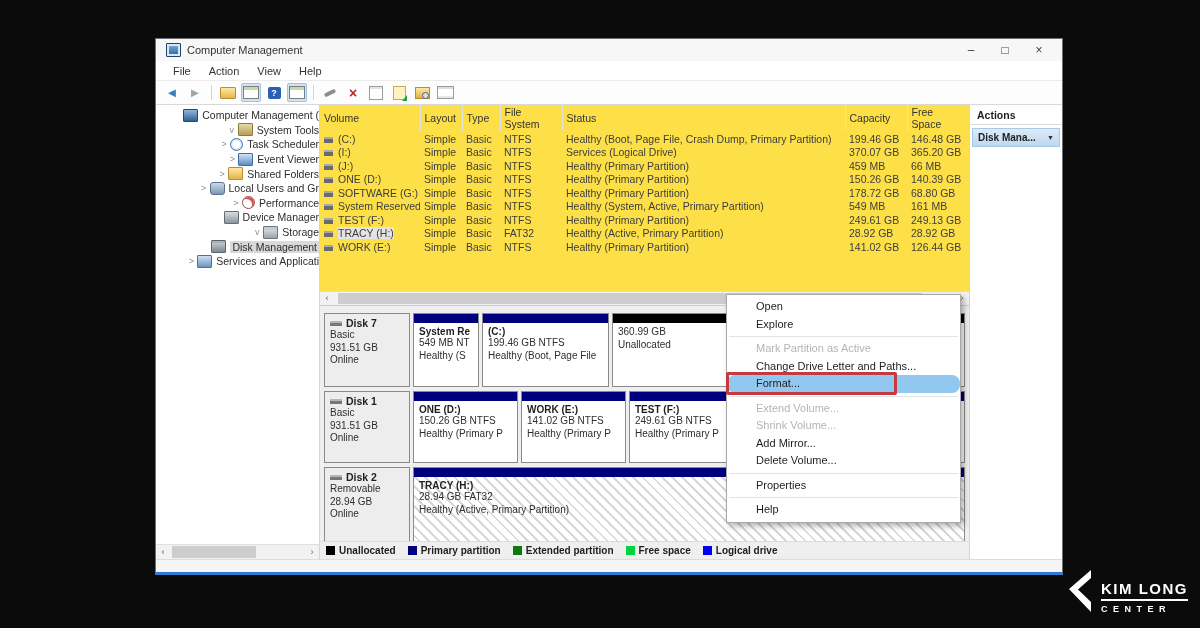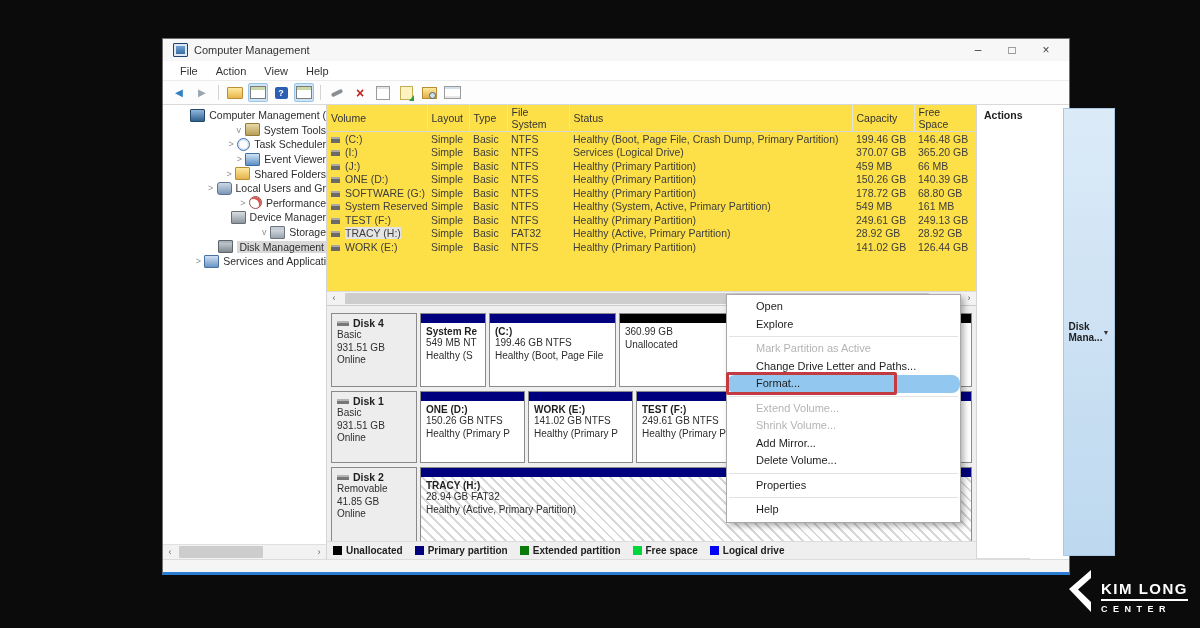--- a/index.html
+++ b/index.html
@@ -6,21 +6,21 @@
   body{
     width:1200px;height:628px;position:relative;overflow:hidden;
     background:#0b0b0b;
     font-family:"Liberation Sans", sans-serif;
     -webkit-font-smoothing:antialiased;
   }
   
   .win{
     position:absolute;left:155px;top:38px;width:908px;height:537px;
     background:#fff;border:1px solid #6f6f6f;border-bottom:3px solid #2b7cd3;
-    display:flex;flex-direction:column;box-sizing:border-box;margin-left:7px;
+    display:flex;flex-direction:column;box-sizing:border-box;
   }
   .titlebar{height:22px;background:#f7f7f7;display:flex;align-items:center;padding:0 6px;flex:0 0 auto;}
   .app-icon{width:13px;height:12px;margin:0 6px 0 4px;background:linear-gradient(#7fb2e0,#2b5f96);border:1px solid #1d4370;border-radius:1px;box-shadow:inset 0 0 0 2px #dce9f5;}
   .title-text{font-size:11px;color:#333;}
   .win-controls{margin-left:auto;display:flex;}
   .wc{width:34px;text-align:center;font-size:12px;color:#444;line-height:20px;}
   .menubar{height:19px;background:#fff;display:flex;align-items:center;padding-left:8px;border-bottom:1px solid #ececec;flex:0 0 auto;}
   .menu-item{font-size:11px;color:#333;padding:0 9px;}
   .toolbar{height:23px;background:#fdfdfd;display:flex;align-items:center;padding-left:6px;border-bottom:1px solid #d9d9d9;flex:0 0 auto;gap:3px;}
   .tb{width:18px;height:17px;display:flex;align-items:center;justify-content:center;font-size:12px;border:1px solid transparent;border-radius:2px;}
@@ -93,21 +93,21 @@
   .pt{font-size:10px;font-weight:bold;white-space:nowrap;color:#1e1e1e;}
   .pl{font-size:10px;white-space:nowrap;color:#2e2e2e;line-height:12.5px;}
   .d0{height:74px;}
   .d1{height:72px;}
   .d2{height:78px;}
   .legend{height:17px;background:#efefef;border-top:1px solid #dcdcdc;display:flex;align-items:center;gap:12px;padding-left:6px;flex:0 0 auto;}
   .leg{display:flex;align-items:center;gap:4px;font-size:10px;font-weight:bold;color:#1e1e1e;}
   .lsq{width:9px;height:9px;display:inline-block;}
 
   
-  .actions{width:92px;flex:0 0 auto;background:#fff;display:flex;flex-direction:row;gap:31px;}
+  .actions{width:92px;flex:0 0 auto;background:#fff;display:flex;flex-direction:column;}
   .actions-header{font-size:10.5px;font-weight:bold;color:#1e1e1e;padding:4px 7px 3px 7px;border-bottom:1px solid #dcdcdc;}
   .actions-item{margin:3px 2px;padding:3px 5px;background:linear-gradient(#dcebf8,#bdd8ef);border:1px solid #a8c8e4;font-size:10px;font-weight:bold;color:#1e1e1e;display:flex;align-items:center;justify-content:space-between;}
   .caret{font-size:7px;color:#333;}
 
   .statusbar{height:12px;background:#f5f5f5;border-top:1px solid #dcdcdc;flex:0 0 auto;}
 
   
   .ctx{
     position:absolute;left:726px;top:294px;width:233px;z-index:50;
     background:#fff;border:1px solid #a8a8a8;box-shadow:3px 3px 6px rgba(0,0,0,.3);
@@ -372,21 +372,21 @@
           </span>
         <span class="sc-arrow">›</span>
       </div>
 
       <div class="disk-area">
 
         <div class="disk-row d0">
           <div class="disk-label">
             <div class="dl-name">
                 <span class="disk-ic"></span>
-                <span>Disk 4</span>
+                <span>Disk 7</span>
               </div>
             <div class="dl-sub">Basic</div>
             <div class="dl-sub">931.51 GB</div>
             <div class="dl-sub">Online</div>
           </div>
           <div class="parts">
             <div class="part" style="width:66px;flex:0 0 auto;">
               <div class="strip" style="background: rgb(0, 0, 126);"></div>
               <div class="pbody">
                   <div class="pt">System Re</div>
@@ -450,21 +450,21 @@
           </div>
         </div>
 
         <div class="disk-row d2">
           <div class="disk-label">
             <div class="dl-name">
                 <span class="disk-ic"></span>
                 <span>Disk 2</span>
               </div>
             <div class="dl-sub">Removable</div>
-            <div class="dl-sub">41.85 GB</div>
+            <div class="dl-sub">28.94 GB</div>
             <div class="dl-sub">Online</div>
           </div>
           <div class="parts">
             <div class="part" style="flex:1;">
               <div class="strip" style="background: rgb(0, 0, 126);"></div>
               <div class="pbody hatch">
                   <div class="pt">TRACY  (H:)</div>
                   <div class="pl">28.94 GB FAT32</div>
                   <div class="pl">Healthy (Active, Primary Partition)</div>
                 </div>

